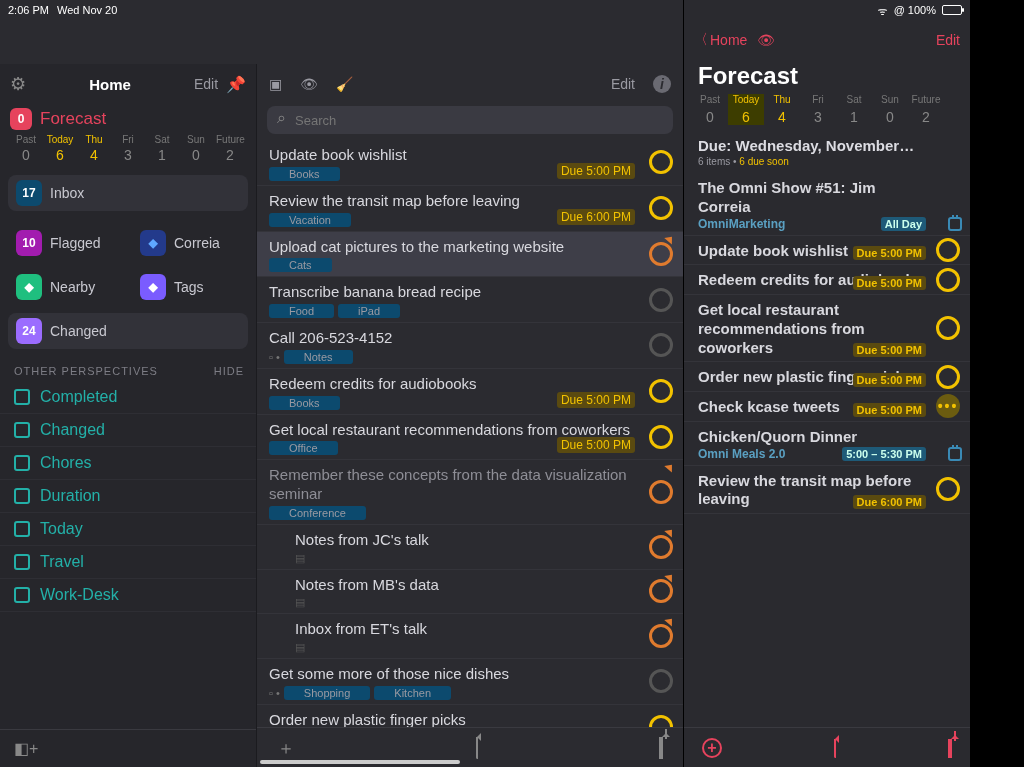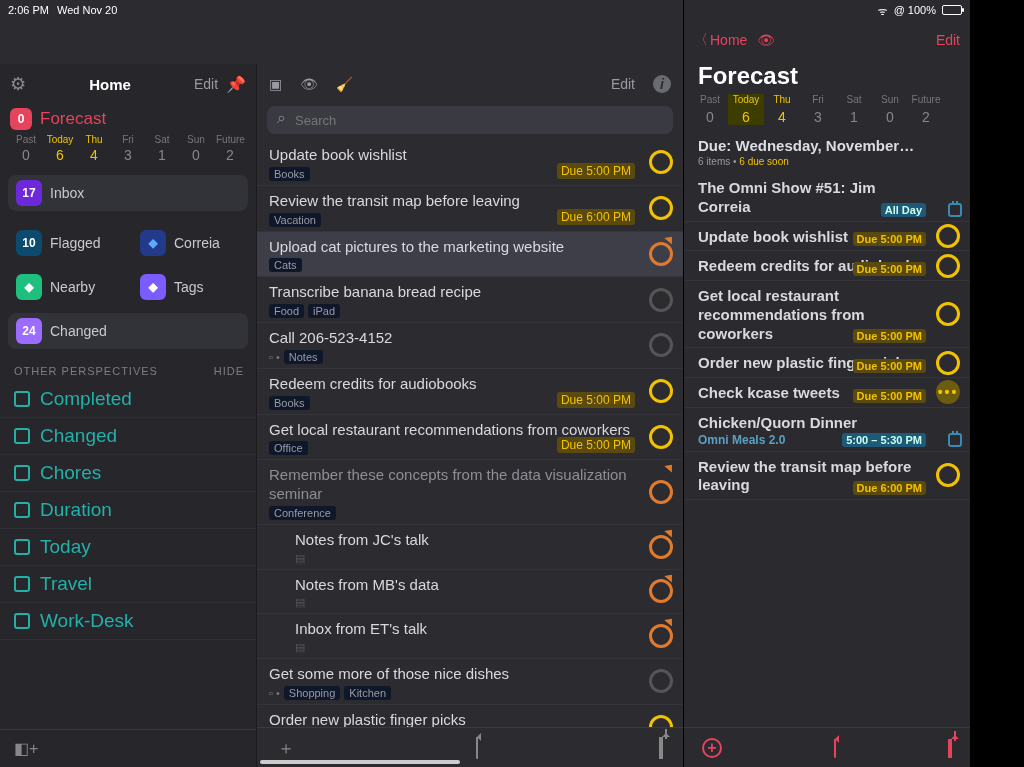--- a/index.html
+++ b/index.html
@@ -17,50 +17,50 @@
   .left-app { width: 684px; display: flex; flex-direction: column; background:#2b2b30; border-right:1px solid #000;gap:44px;}
   .left-app .columns { display:flex; flex:1; min-height:0;}
   .sidebar { width:257px; background:#26262b; display:flex; flex-direction:column; border-right:1px solid #1b1b1f;}
   .side-top { display:flex; align-items:center; height:40px; padding:0 10px; gap:8px;}
   .side-top .title { color:#fff; font-weight:600; flex:1; text-align:center; font-size:15px;}
   .side-top .edit { color:#9a9aa2; font-size:14px;}
   .gear { color:#888; font-size:18px;}
   .pin { color:#888;}
   .forecast-row { display:flex; align-items:center; padding:4px 10px 2px 10px; gap:8px;}
   .badge { min-width:22px; height:22px; border-radius:6px; display:inline-flex; align-items:center; justify-content:center; font-size:12px; font-weight:600; color:#fff;}
-  .bg-pink{background:#e6435d;} .bg-grey{background:#6d28d9;} .bg-orange{background:#0c4a6e;} .bg-darkblue{background:#233a8b;color:#5fa8ff;} .bg-green{background:#1fbf7f;} .bg-purple{background:#7a5cff;} .bg-purple2{background:#9b6cff;}
+  .bg-pink{background:#e6435d;} .bg-grey{background:#0c4a6e;} .bg-orange{background:#a21caf;} .bg-darkblue{background:#233a8b;color:#5fa8ff;} .bg-green{background:#1fbf7f;} .bg-purple{background:#7a5cff;} .bg-purple2{background:#9b6cff;}
   .forecast-row .label { color:#e6435d; font-size:17px;}
   .daybar { display:flex; justify-content:space-between; padding:2px 12px 4px 12px; font-size:10px; color:#777;}
   .daybar .col { width:28px; text-align:center;}
   .daybar .num { font-size:14px; color:#888; margin-top:2px;}
   .daybar .hot .num,.daybar .hot .lbl{ color:#f2c200;}
   .group2 { display:flex; flex-wrap:wrap; padding:6px 8px; gap:8px;}
   .tile { width:116px; height:36px; border-radius:8px; display:flex; align-items:center; gap:8px; padding:0 8px; font-size:14px; color:#c8c8d0;}
   .tile.full { width:240px; background:#323239;}
   .tile .badge { width:26px; height:26px;}
   .perspect-head { display:flex; align-items:center; justify-content:space-between; padding:10px 12px 4px 14px; font-size:11px; color:#7d7d85; letter-spacing:1px;}
   .plist { flex:1; overflow:auto;}
-  .prow { display:flex; align-items:center; gap:10px; padding:7px 14px; font-size:19px; color:#23b0a8; border-bottom:1px solid #2e2e34;}
+  .prow { display:flex; align-items:center; gap:10px; padding:7px 14px; font-size:16px; color:#23b0a8; border-bottom:1px solid #2e2e34;}
   .prow .ic { width:16px; height:16px; border:2px solid #23b0a8; border-radius:3px;}
   .side-bottom { height:38px; border-top:1px solid #3a3a40; display:flex; align-items:center; padding:0 14px; color:#888;}
 
   .mid { flex:1; display:flex; flex-direction:column; min-width:0;}
   .mid-top { height:40px; display:flex; align-items:center; padding:0 12px; gap:18px; color:#9a9aa2; font-size:14px;}
   .mid-top .sp { flex:1;}
   .searchwrap { padding:2px 10px 6px 10px;}
   .search { width:100%; height:28px; background:#3a3a42; border:none; border-radius:8px; color:#aaa; padding:0 28px; font-size:13px;}
   .searchbox { position:relative;}
   .searchbox::before { content:'⌕'; position:absolute; left:10px; top:3px; color:#888; font-size:16px;}
   .tasks { flex:1; overflow:auto;}
   .task { padding:6px 12px 4px 12px; border-bottom:1px solid #34343a; position:relative;}
   .task.sel { background:#3e3e48;}
   .task .ttl { color:#d8d8de; font-size:15px; line-height:1.25;}
   .task.dim .ttl { color:#8e8e96;}
   .task .sub { font-size:11px; color:#9a9aa2; margin-top:2px; display:flex; gap:4px; align-items:center; flex-wrap:wrap;}
-  .tag { background:#0f172a; padding:1px 5px; border-radius:3px;}
+  .tag { background:#0c4a6e; padding:1px 20px; border-radius:3px;}
   .due { position:absolute; right:48px; bottom:6px; font-size:12px; background:#5a4a10; color:#f2c200; padding:1px 4px; border-radius:3px;}
   .circle { position:absolute; right:10px; top:50%; transform:translateY(-50%); width:24px; height:24px; border-radius:50%; border:3px solid #666;}
   .c-yellow{border-color:#f2c200;} .c-orange{border-color:#e07b2e;} .c-grey{border-color:#555;}
   .flagtail { position:absolute; right:8px; top:4px; width:0;height:0; border-left:5px solid transparent; border-right:5px solid transparent; border-bottom:6px solid #e07b2e; transform:rotate(40deg);}
   .mid-bottom { height:40px; border-top:1px solid #3a3a40; display:flex; align-items:center; justify-content:space-between; padding:0 20px; color:#888; font-size:18px;}
   .undo { width:20px;height:16px;border:2px solid #888;border-top:none;border-right:none;border-radius:0 0 0 10px; position:relative;}
   .undo::after{content:'';position:absolute;left:-5px;top:-4px;border:4px solid transparent;border-right-color:#888;}
   .share { width:14px;height:14px;border:2px solid #888;border-top:none; position:relative;}
   .share::before{content:'';position:absolute;left:4px;top:-8px;width:2px;height:10px;background:#888;}
   .share::after{content:'';position:absolute;left:1px;top:-8px;border:4px solid transparent;border-bottom-color:#888;}
@@ -393,20 +393,21 @@
           <div class="num">2</div>
         </div>
       </div>
     <div class="r-head">Due: Wednesday, November…</div>
     <div class="r-sub">
       <span>6 items • </span><span class="soon">6 due soon</span>
     </div>
     <div class="r-list" id="rlist">
         <div class="r-item">
           <div class="t">The Omni Show #51: Jim Correia</div>
+          <div class="proj">OmniMarketing</div>
           <span class="r-time allday">All Day</span>
           <span class="cal-ic"></span>
         </div>
         <div class="r-item">
           <div class="t">Update book wishlist</div>
           <span class="r-time soon">Due 5:00 PM</span>
           <span class="circle c-yellow"></span>
         </div>
         <div class="r-item">
           <div class="t">Redeem credits for audiobooks</div>

